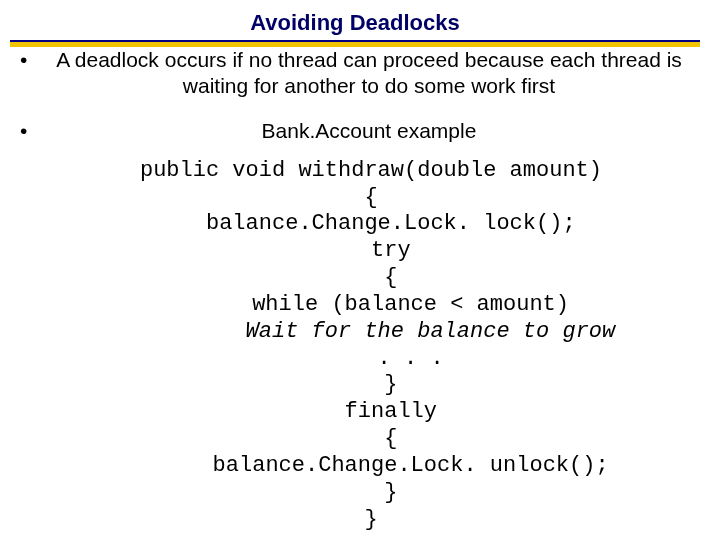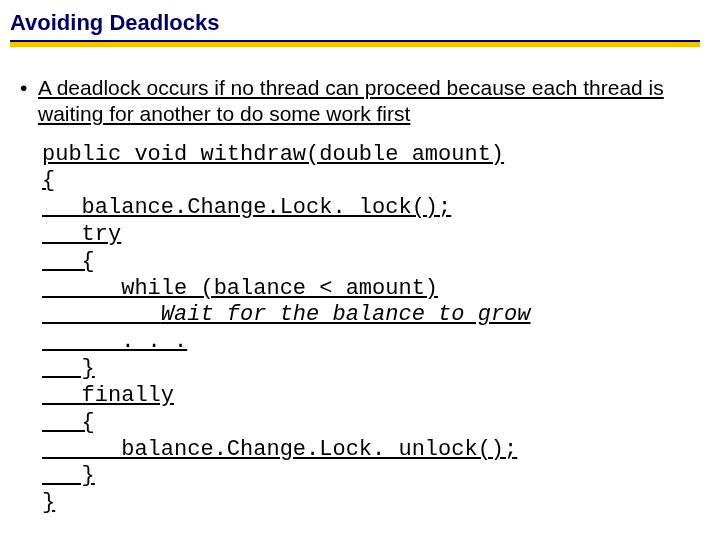--- a/index.html
+++ b/index.html
@@ -9,20 +9,21 @@
     height: 540px;
     background: #ffffff;
     font-family: Arial, Helvetica, sans-serif;
     color: #000000;
   }
   .slide {
     box-sizing: border-box;
     width: 720px;
     height: 410px;
     padding: 10px 20px 20px 10px;
+    text-align: center;
   }
   .title-block {
     margin-bottom: 0;
   }
   .title {
     font-size: 22px;
     font-weight: bold;
     color: #000066;
     padding: 0 0 4px 0;
   }
@@ -30,22 +31,21 @@
     height: 2px;
     background: #000080;
     margin: 0;
   }
   .rule-gold {
     height: 5px;
     background: #f2c300;
     margin: 0;
   }
   .body {
-    padding: 28px 0 0 8px;
-    text-decoration: underline;
+    padding: 0 0 0 8px;
   }
   ul.bullets {
     list-style: none;
     margin: 0;
     padding: 0;
   }
   ul.bullets > li {
     position: relative;
     padding-left: 20px;
     font-size: 21px;
@@ -79,20 +79,21 @@
 
   <div class="title-block">
     <div class="title">Avoiding Deadlocks</div>
     <div class="rule-navy"></div>
     <div class="rule-gold"></div>
   </div>
 
   <div class="body">
     <ul class="bullets">
       <li>A deadlock occurs if no thread can proceed because each thread is waiting for another to do some work first</li>
+      <li>Bank.Account example</li>
     </ul>
 
     <div class="code"><span>public void withdraw(double amount)</span>
 <span>{</span>
 <span>   balance.Change.Lock. lock();</span>
 <span>   try</span>
 <span>   {</span>
 <span>      while (balance &lt; amount)</span>
 <span>         </span><span class="italic">Wait for the balance to grow</span>
 <span>      . . .</span>

